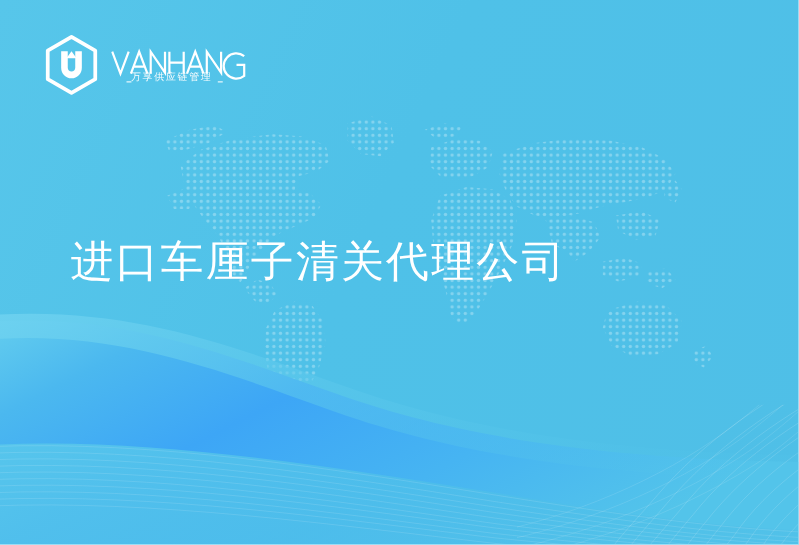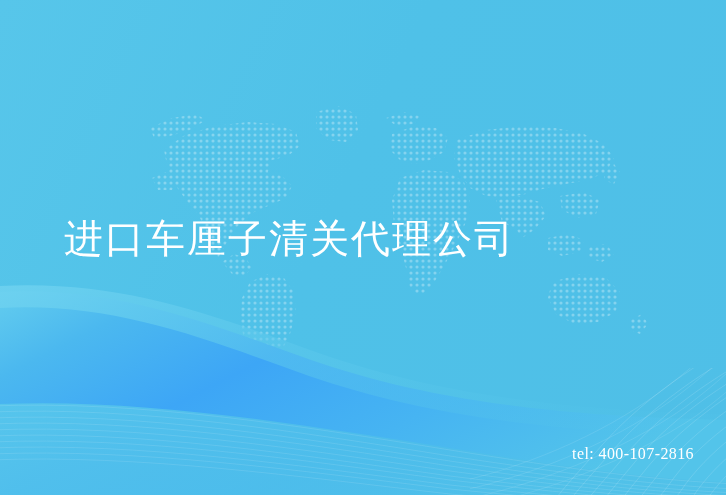--- a/index.html
+++ b/index.html
@@ -231,18 +231,62 @@
     </g>
 
     <g clip-path="url(#fanClip)" stroke="#ffffff" stroke-opacity="0.15" fill="none" stroke-width="0.7">
       <path d="M440,486 C520,470 600,436 660,392 C700,362 722,340 740,320"></path>
       <path d="M446,494 C528,478 610,444 672,400 C712,370 734,348 752,328"></path>
       <path d="M452,502 C536,486 620,452 684,408 C724,378 746,356 764,336"></path>
       <path d="M458,510 C544,494 630,460 696,416 C736,386 758,364 776,344"></path>
     </g>
   </svg>
 
+  <div id="logo-block">
+
+    <svg id="logo-mark" viewBox="0 0 54 56" aria-hidden="true">
+
+      <path d="M27,2.6 L48.6,15.0 L48.6,41.0 L27,53.4 L5.4,41.0 L5.4,15.0 Z" fill="none" stroke="#ffffff" stroke-width="3.4" stroke-linejoin="round"></path>
+
+      <path d="M17.6,15.5 L17.6,30.5 C17.6,35.9 21.8,40.2 27,40.2
+               C32.2,40.2 36.4,35.9 36.4,30.5 L36.4,15.5
+               L30.4,15.5 L30.4,30.5 C30.4,32.4 28.9,33.9 27,33.9
+               C25.1,33.9 23.6,32.4 23.6,30.5 L23.6,15.5 Z" fill="#ffffff"></path>
+      <path d="M27,15.5 L31.6,22.0 L22.4,22.0 Z" fill="#ffffff"></path>
+    </svg>
+
+    <div id="logo-wordmark-wrap">
+      <svg id="logo-wordmark" viewBox="0 0 124 44" aria-hidden="true">
+
+        <g fill="none" stroke="#ffffff" stroke-width="2.0" stroke-linejoin="miter" stroke-linecap="butt">
+
+          <path d="M1,8 L8.5,28 L16,8"></path>
+
+          <path d="M18,28 L25.5,8 L33,28 M20.6,21.5 L30.4,21.5"></path>
+
+          <path d="M36,28 L36,8 L49,27 L49,8"></path>
+
+          <path d="M53,8 L53,28 M53,18 L66,18 M66,8 L66,28"></path>
+
+          <path d="M69,28 L76.5,8 L84,28 M71.6,21.5 L81.4,21.5"></path>
+
+          <path d="M87,28 L87,8 L100,27 L100,8"></path>
+
+          <path d="M121,12 A11.5,11.5 0 1 0 121,30 L121,20 L114,20" stroke-width="2.0"></path>
+        </g>
+
+        <g stroke="#ffffff" stroke-opacity="0.85" stroke-width="1.1">
+          <path d="M14,35.5 L18.5,35.5"></path>
+          <path d="M97,35.5 L101.5,35.5"></path>
+        </g>
+      </svg>
+
+      <div style="position:absolute;left:18px;top:30px;width:90px;color:#ffffff;
+                  font-family:'Liberation Sans','DejaVu Sans',sans-serif;
+                  font-size:9px;line-height:11px;letter-spacing:1.6px;
+                  white-space:nowrap;opacity:0.96;">万享供应链管理</div>
+    </div>
+  </div>
 
   <div id="headline">进口车厘子清关代理公司</div>
 
-  <div id="phone">tel: 400-107-2816</div>
 
 </div>
 
 </body></html>

